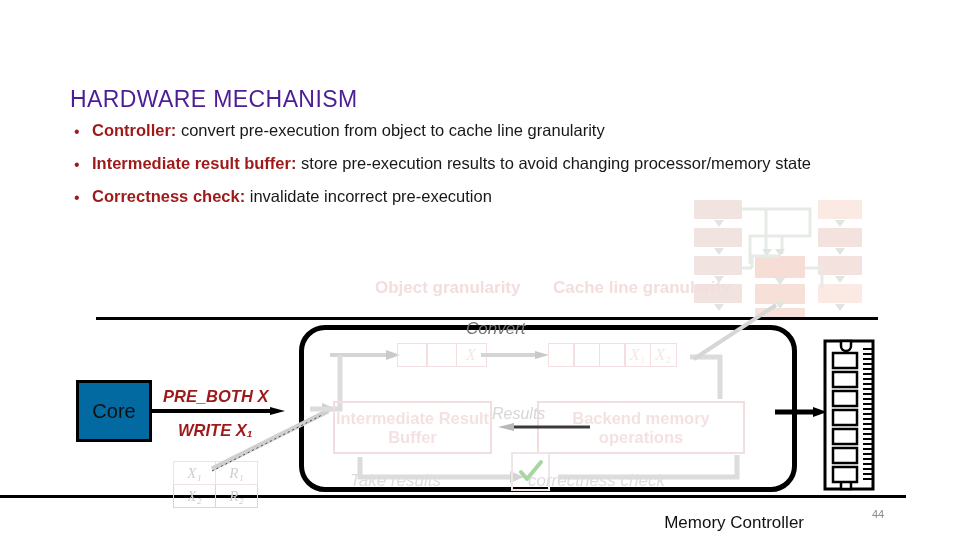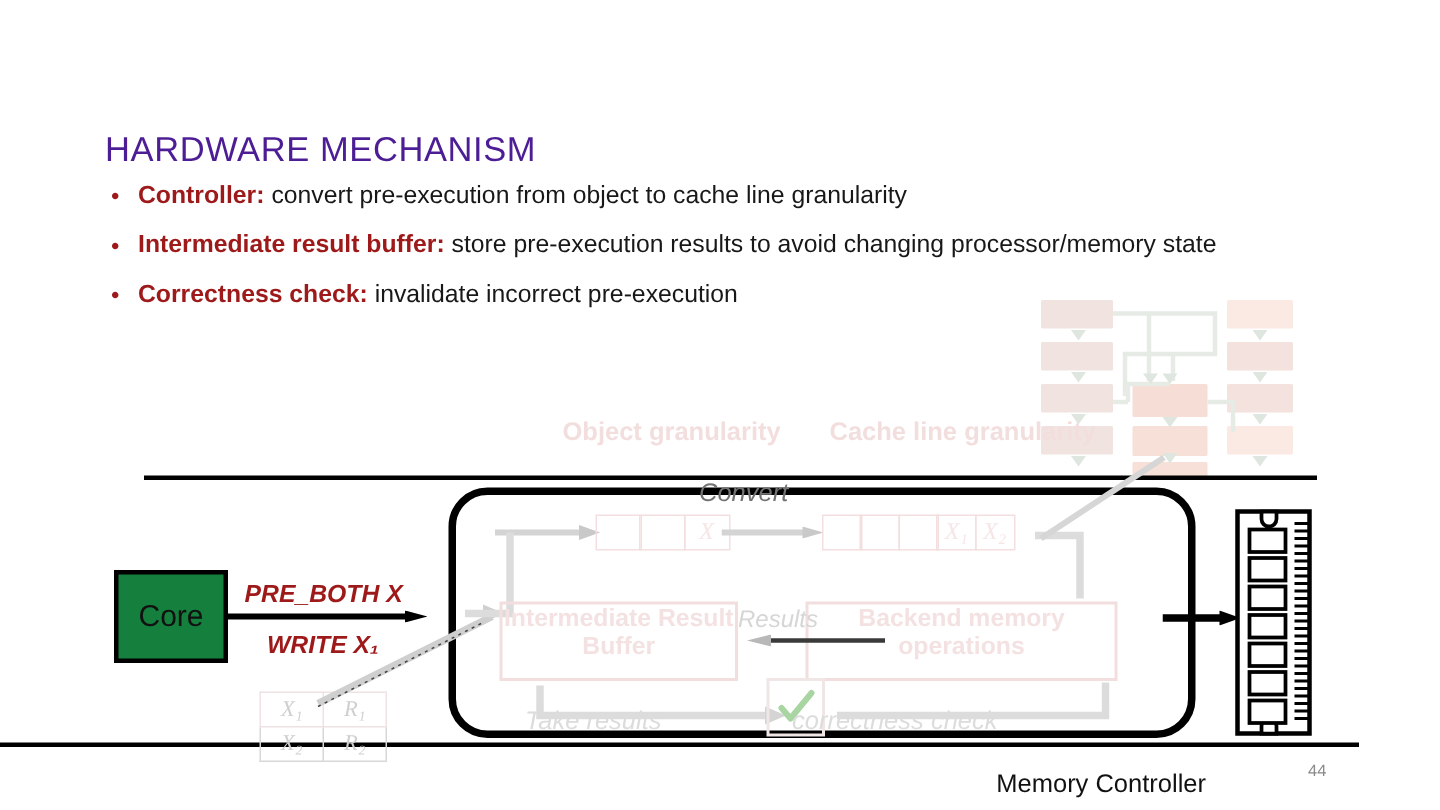--- a/index.html
+++ b/index.html
@@ -50,21 +50,21 @@
     box-sizing:border-box;
   }
   #mem-ctrl-label{
     position:absolute;left:0;width:804px;top:248px;text-align:right;
     font-size:17px;font-weight:normal;color:#111;
   }
 
   
   #core-box{
     position:absolute;left:76px;top:115px;width:76px;height:62px;
-    border:3px solid #000;background:#15803d;box-sizing:border-box;
+    border:3px solid #000;background:#0369a1;box-sizing:border-box;
     display:flex;align-items:center;justify-content:center;
     font-size:20px;color:#111;
   }
   
   #core-arrow{position:absolute;left:152px;top:142px;width:133px;height:8px;}
 
   .red-italic{
     color:#9E1A1A;font-style:italic;font-weight:bold;font-size:16.5px;
     position:absolute;white-space:nowrap;
   }
@@ -108,21 +108,21 @@
 
   #lbl-convert{
     position:absolute;left:466px;top:54px;
     font-size:17px;font-style:italic;color:#737373;white-space:nowrap;
   }
   #arrow-convert{position:absolute;left:481px;top:86px;width:68px;height:8px;}
 
   
   .mbox{
     position:absolute;border:2px solid #f2dede;box-sizing:border-box;
-    display:flex;align-items:flex-start;justify-content:center;text-align:center;
+    display:flex;align-items:center;justify-content:center;text-align:center;
     font-size:16.5px;font-weight:bold;color:#f4e2e2;line-height:1.15;
   }
   #box-irb{left:333px;top:136px;width:159px;height:53px;}
   #box-backend{left:537px;top:136px;width:208px;height:53px;}
   #lbl-results{
     position:absolute;left:492px;top:140px;
     font-size:16px;font-style:italic;color:#d6d6d6;white-space:nowrap;
   }
   #arrow-results{position:absolute;left:498px;top:158px;width:92px;height:8px;}
 

